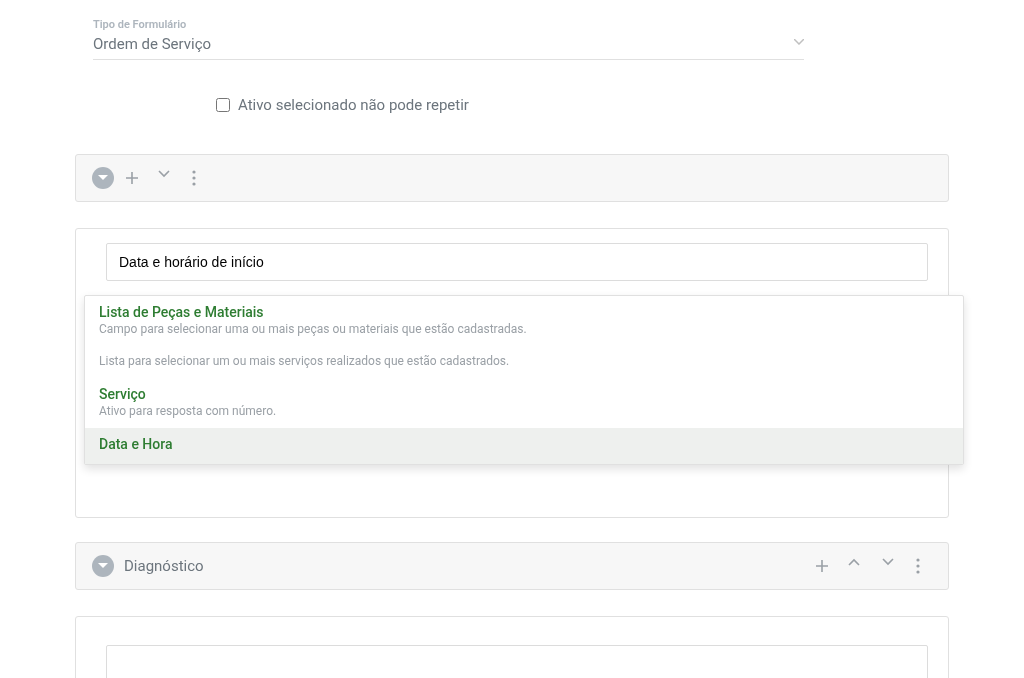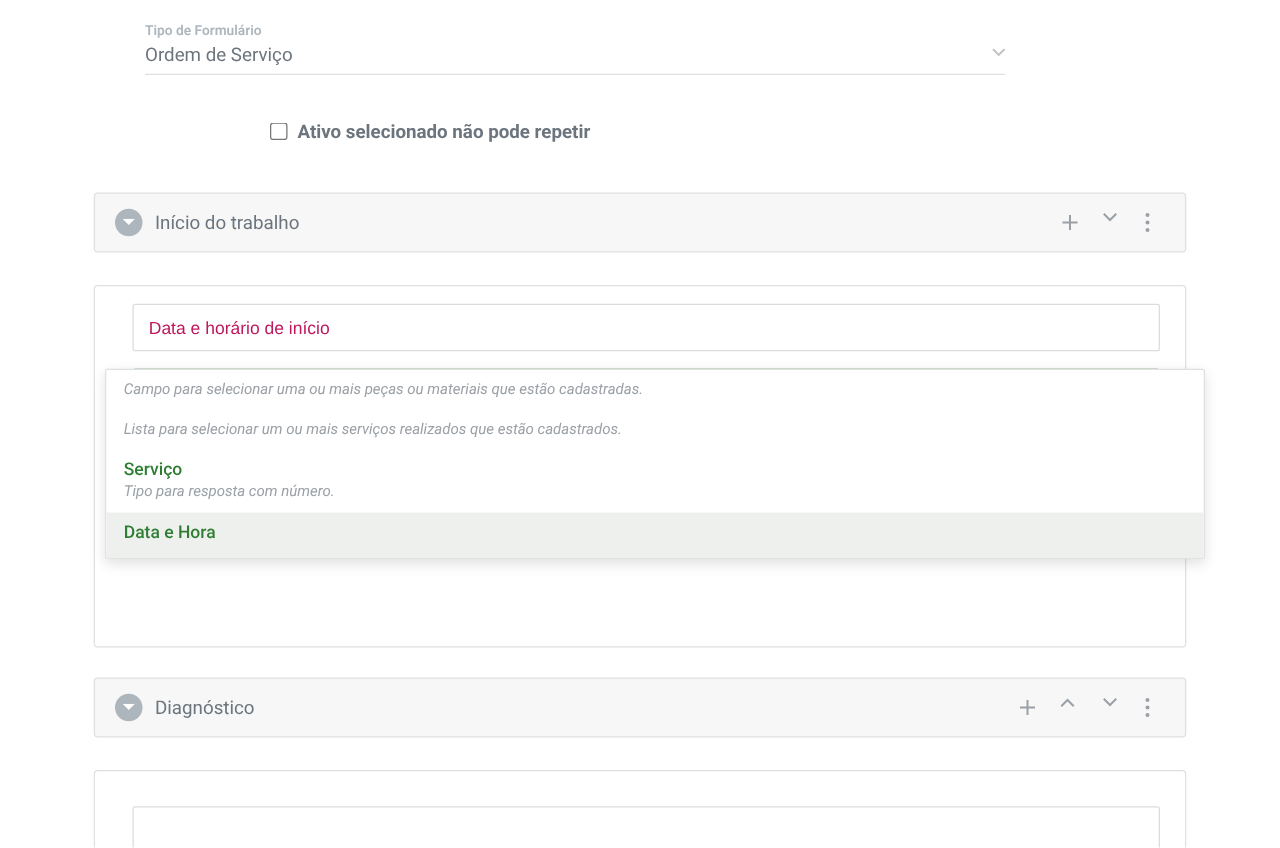--- a/index.html
+++ b/index.html
@@ -9,21 +9,21 @@
       color: #6c757d;
       font-size: 14px;
       width: 1024px;
       height: 678px;
       overflow: hidden;
     }
     .page {
       padding: 0 10px;
     }
     .top-field {
-      margin-left: 106px;
+      margin-left: 83px;
       margin-right: 210px;
       padding-top: 18px;
     }
     .top-field-label {
       font-size: 11px;
       color: #adb5bd;
       font-weight: 600;
     }
     .top-field-row {
       display: flex;
@@ -49,21 +49,21 @@
       display: flex;
       align-items: center;
       gap: 8px;
     }
     .cbx {
       width: 14px;
       height: 14px;
     }
     .cbx-row strong {
       color: #6c757d;
-      font-weight: 700;
+      font-weight: 400;
       font-size: 15px;
     }
 
     .section {
       margin: 40px 65px 0 65px;
       border: 1px solid #e0e0e0;
       border-radius: 3px;
       background: #f7f7f7;
     }
     .section-short-top { margin-top: 24px; }
@@ -112,21 +112,21 @@
       position: relative;
     }
     .field-card.nested { margin-top: 26px; }
     .text-input {
       width: 100%;
       height: 38px;
       border: 1px solid #dcdcdc;
       border-radius: 2px;
       padding: 0 12px;
       font-size: 14px;
-      color: #be185d;
+      color: #000000;
       background: #fff;
     }
     .select-input {
       width: 100%;
       height: 38px;
       border: 1px solid #dcdcdc;
       border-radius: 2px;
       padding: 0 12px;
       font-size: 14px;
       color: #6c757d;
@@ -168,21 +168,20 @@
     .dd-item.highlight { background: #eef0ee; }
     .dd-title {
       color: #2e7d32;
       font-size: 14px;
       font-weight: 500;
       margin-bottom: 2px;
     }
     .dd-desc {
       color: #9aa0a6;
       font-size: 12px;
-      font-style: italic;
     }
   </style>
 </head>
 <body>
 
 <div class="page">
 
   <div class="top-field">
     <div class="top-field-label">Tipo de Formulário</div>
     <div class="top-field-row">
@@ -200,21 +199,20 @@
     <strong>Ativo selecionado não pode repetir</strong>
   </div>
 
   <div class="section">
     <div class="section-header">
       <div class="circle-icon">
         <svg viewBox="0 0 10 6" width="10" height="6">
             <path d="M0 0 L5 5 L10 0" fill="#fff"></path>
           </svg>
       </div>
-      <div class="section-title">Início do trabalho</div>
       <div class="section-actions">
         <span class="iconbtn">
           <svg viewBox="0 0 16 16" width="16" height="16">
               <path d="M8 2v12M2 8h12" stroke="#9aa0a6" stroke-width="1.6"></path>
             </svg>
         </span>
         <span class="iconbtn">
           <svg viewBox="0 0 12 8" width="12" height="8">
               <path d="M1 1 L6 6 L11 1" stroke="#9aa0a6" stroke-width="1.6" fill="none"></path>
             </svg>
@@ -232,28 +230,29 @@
 
   <div class="field-card nested">
     <input class="text-input" value="Data e horário de início" style="">
     <div class="select-input open">
       <span>Data e Hora</span>
       <span class="tri-up"></span>
     </div>
 
     <div class="dropdown">
       <div class="dd-item">
+        <div class="dd-title">Lista de Peças e Materiais</div>
         <div class="dd-desc">Campo para selecionar uma ou mais peças ou materiais que estão cadastradas.</div>
       </div>
       <div class="dd-item">
         <div class="dd-desc">Lista para selecionar um ou mais serviços realizados que estão cadastrados.</div>
       </div>
       <div class="dd-item">
         <div class="dd-title">Serviço</div>
-        <div class="dd-desc">Tipo para resposta com número.</div>
+        <div class="dd-desc">Ativo para resposta com número.</div>
       </div>
       <div class="dd-item highlight">
         <div class="dd-title">Data e Hora</div>
       </div>
     </div>
     <div style="height: 170px;"></div>
   </div>
 
   <div class="section section-short-top">
     <div class="section-header">

